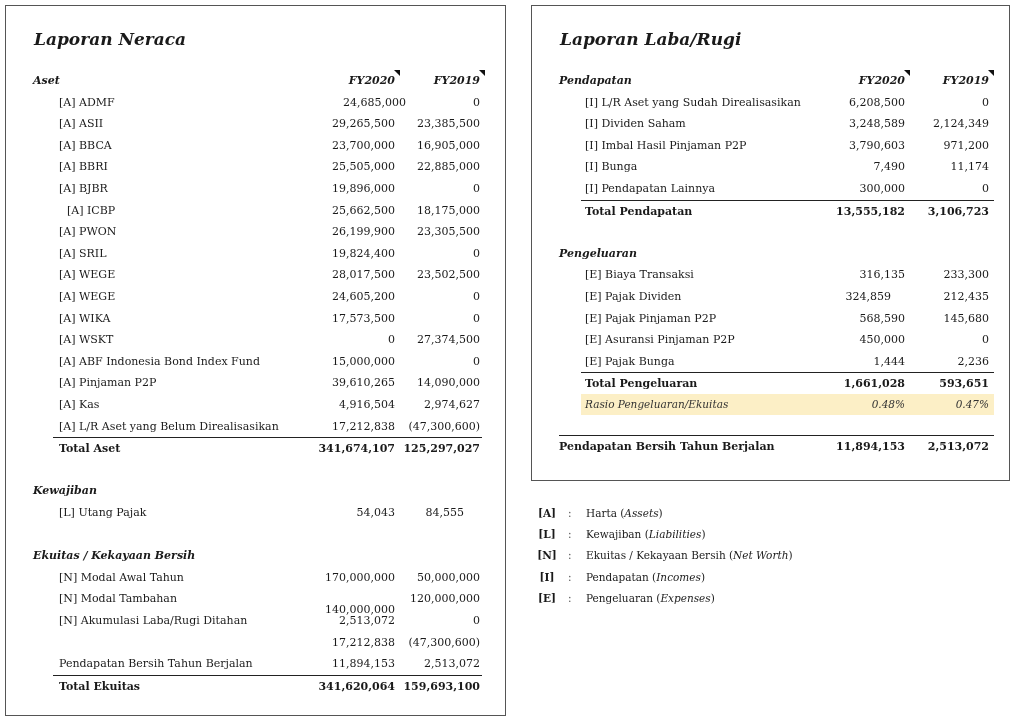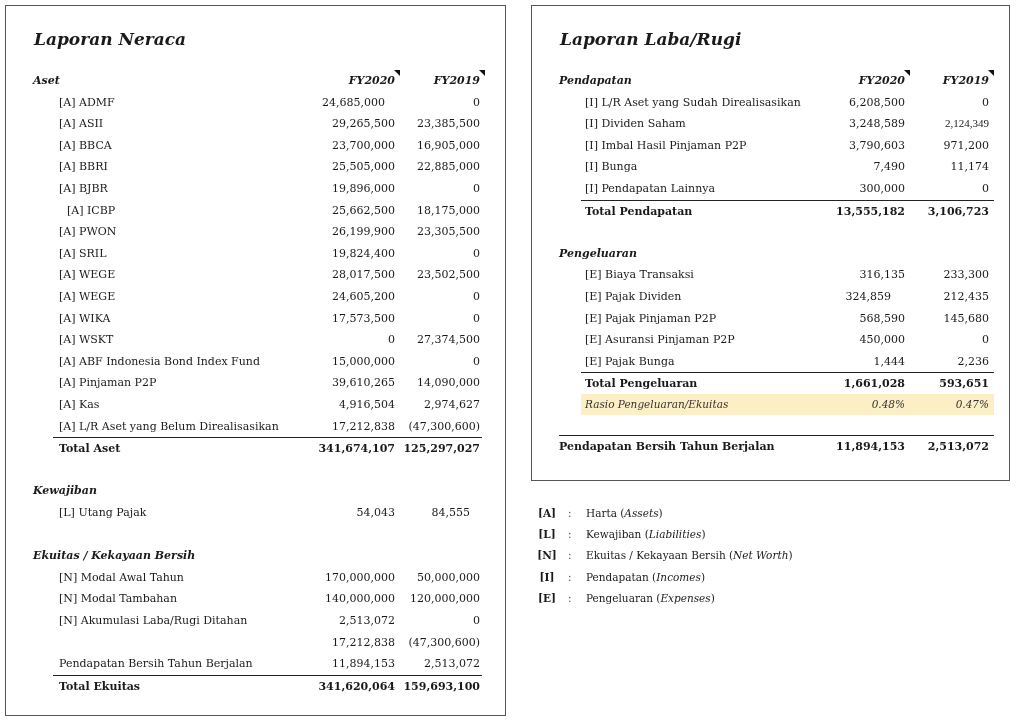--- a/index.html
+++ b/index.html
@@ -30,21 +30,21 @@
   <div id="neraca-rows">
       <div class="row hdr" style="top: 64px; left: 27px; width: 447px;">
         <span class="lbl" style="left: 0px;">Aset</span>
         <span class="v1" style="right: 85px;">FY2020</span>
         <span class="v2" style="right: 0px;">FY2019</span>
         <span class="corner" style="right: 80px;"></span>
         <span class="corner" style="right: -5px;"></span>
       </div>
       <div class="row " style="top: 85.6px; left: 27px; width: 447px;">
         <span class="lbl" style="left: 26px;">[A] ADMF</span>
-        <span class="v1" style="right: 95px;">24,685,000</span>
+        <span class="v1" style="right: 74px;">24,685,000</span>
         <span class="v2" style="right: 0px;">0</span>
       </div>
       <div class="row " style="top: 107.2px; left: 27px; width: 447px;">
         <span class="lbl" style="left: 26px;">[A] ASII</span>
         <span class="v1" style="right: 85px;">29,265,500</span>
         <span class="v2" style="right: 0px;">23,385,500</span>
       </div>
       <div class="row " style="top: 128.8px; left: 27px; width: 447px;">
         <span class="lbl" style="left: 26px;">[A] BBCA</span>
         <span class="v1" style="right: 85px;">23,700,000</span>
@@ -119,33 +119,33 @@
         <span class="lbl" style="left: 6px;">Total Aset</span>
         <span class="v1" style="right: 87px;">341,674,107</span>
         <span class="v2" style="right: 2px;">125,297,027</span>
       </div>
       <div class="row hdr" style="top: 474.4px; left: 27px; width: 447px;">
         <span class="lbl" style="left: 0px;">Kewajiban</span>
       </div>
       <div class="row " style="top: 496px; left: 27px; width: 447px;">
         <span class="lbl" style="left: 26px;">[L] Utang Pajak</span>
         <span class="v1" style="right: 85px;">54,043</span>
-        <span class="v2" style="right: 10px; margin-left: 29px;">84,555</span>
+        <span class="v2" style="right: 16px; margin-left: 29px;">84,555</span>
       </div>
       <div class="row hdr" style="top: 539.2px; left: 27px; width: 447px;">
         <span class="lbl" style="left: 0px;">Ekuitas / Kekayaan Bersih</span>
       </div>
       <div class="row " style="top: 560.8px; left: 27px; width: 447px;">
         <span class="lbl" style="left: 26px;">[N] Modal Awal Tahun</span>
         <span class="v1" style="right: 85px;">170,000,000</span>
         <span class="v2" style="right: 0px;">50,000,000</span>
       </div>
       <div class="row " style="top: 582.4px; left: 27px; width: 447px;">
         <span class="lbl" style="left: 26px;">[N] Modal Tambahan</span>
-        <span class="v1" style="right: 85px;">140,000,000</span>
+        <span class="v1" style="right: 85px; margin-top: 11px;">140,000,000</span>
         <span class="v2" style="right: 0px;">120,000,000</span>
       </div>
       <div class="row " style="top: 604px; left: 27px; width: 447px;">
         <span class="lbl" style="left: 26px;">[N] Akumulasi Laba/Rugi Ditahan</span>
         <span class="v1" style="right: 85px;">2,513,072</span>
         <span class="v2" style="right: 0px;">0</span>
       </div>
       <div class="row " style="top: 625.6px; left: 27px; width: 447px;">
         <span class="v1" style="right: 85px;">17,212,838</span>
         <span class="v2" style="right: 0px;">(47,300,600)</span>
@@ -174,21 +174,21 @@
         <span class="corner" style="right: -5px;"></span>
       </div>
       <div class="row " style="top: 85.6px; left: 27px; width: 430px;">
         <span class="lbl" style="left: 26px;">[I] L/R Aset yang Sudah Direalisasikan</span>
         <span class="v1" style="right: 84px;">6,208,500</span>
         <span class="v2" style="right: 0px;">0</span>
       </div>
       <div class="row " style="top: 107.2px; left: 27px; width: 430px;">
         <span class="lbl" style="left: 26px;">[I] Dividen Saham</span>
         <span class="v1" style="right: 84px;">3,248,589</span>
-        <span class="v2" style="right: 0px; font-family: Liberation Serif, serif;">2,124,349</span>
+        <span class="v2" style="right: 0px;">2,124,349</span>
       </div>
       <div class="row " style="top: 128.8px; left: 27px; width: 430px;">
         <span class="lbl" style="left: 26px;">[I] Imbal Hasil Pinjaman P2P</span>
         <span class="v1" style="right: 84px;">3,790,603</span>
         <span class="v2" style="right: 0px;">971,200</span>
       </div>
       <div class="row " style="top: 150.4px; left: 27px; width: 430px;">
         <span class="lbl" style="left: 26px;">[I] Bunga</span>
         <span class="v1" style="right: 84px;">7,490</span>
         <span class="v2" style="right: 0px;">11,174</span>

